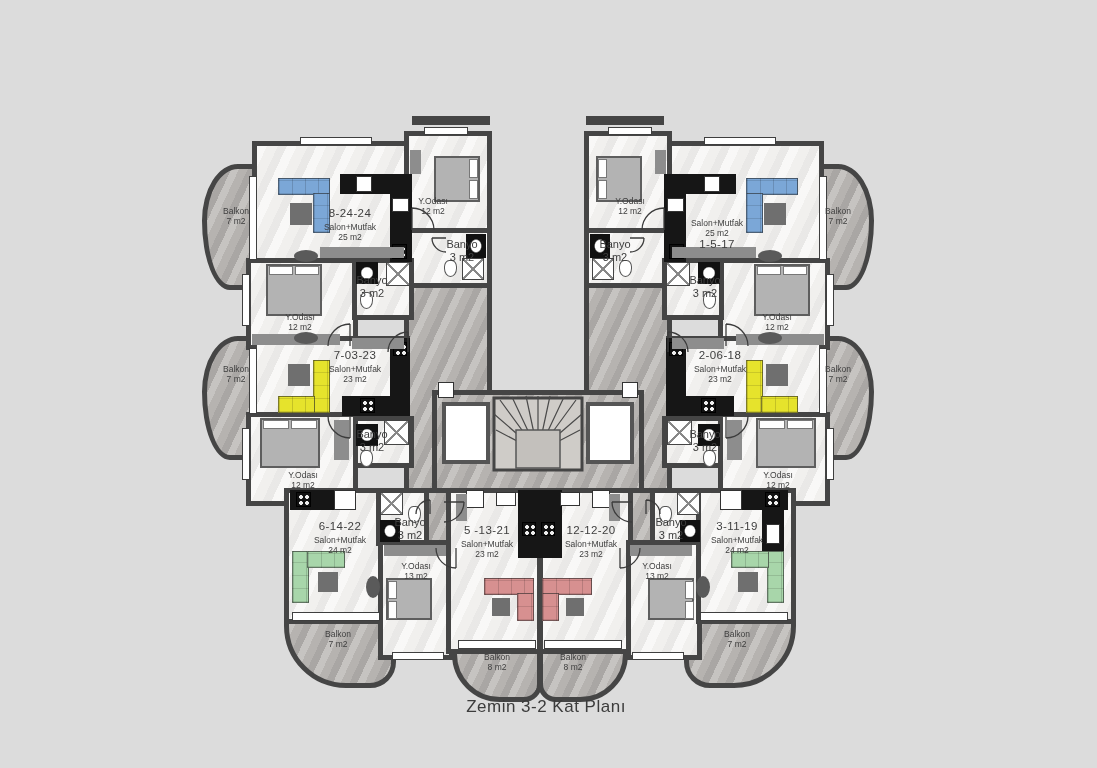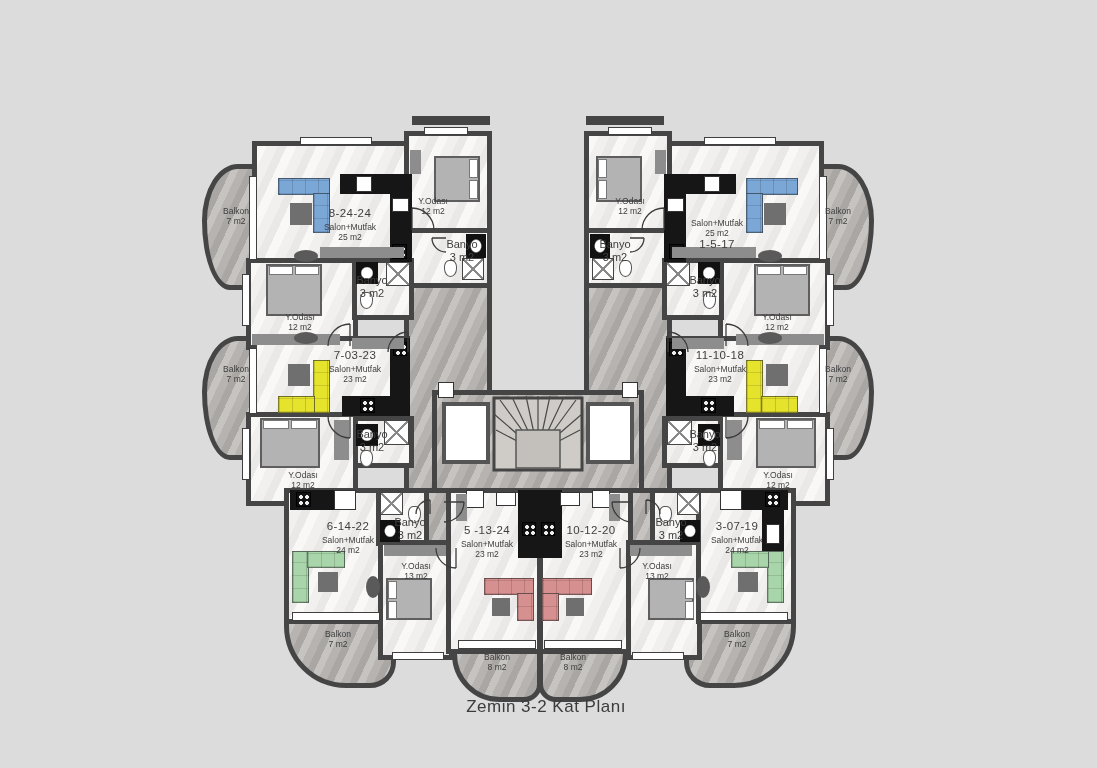--- a/index.html
+++ b/index.html
@@ -289,41 +289,41 @@
     <div>Salon+Mutfak</div>
     <div>25 m2</div>
     <div class="no">1-5-17</div>
   </div>
   <div class="lab" style="left:355px;top:366px;">
     <div class="no">7-03-23</div>
     <div>Salon+Mutfak</div>
     <div>23 m2</div>
   </div>
   <div class="lab" style="left:720px;top:366px;">
-    <div class="no">11-10-18</div>
+    <div class="no">2-06-18</div>
     <div>Salon+Mutfak</div>
     <div>23 m2</div>
   </div>
-  <div class="lab" style="left:348px;top:537px;">
+  <div class="lab" style="left:340px;top:537px;">
     <div class="no">6-14-22</div>
     <div>Salon+Mutfak</div>
     <div>24 m2</div>
   </div>
   <div class="lab" style="left:487px;top:541px;">
-    <div class="no">5 -13-24</div>
+    <div class="no">5 -13-21</div>
     <div>Salon+Mutfak</div>
     <div>23 m2</div>
   </div>
   <div class="lab" style="left:591px;top:541px;">
-    <div class="no">10-12-20</div>
+    <div class="no">12-12-20</div>
     <div>Salon+Mutfak</div>
     <div>23 m2</div>
   </div>
   <div class="lab" style="left:737px;top:537px;">
-    <div class="no">3-07-19</div>
+    <div class="no">3-11-19</div>
     <div>Salon+Mutfak</div>
     <div>24 m2</div>
   </div>
 
   <div class="lab" style="left:433px;top:206px;">
     <div>Y.Odası</div>
     <div>12 m2</div>
   </div>
   <div class="lab" style="left:630px;top:206px;">
     <div>Y.Odası</div>

